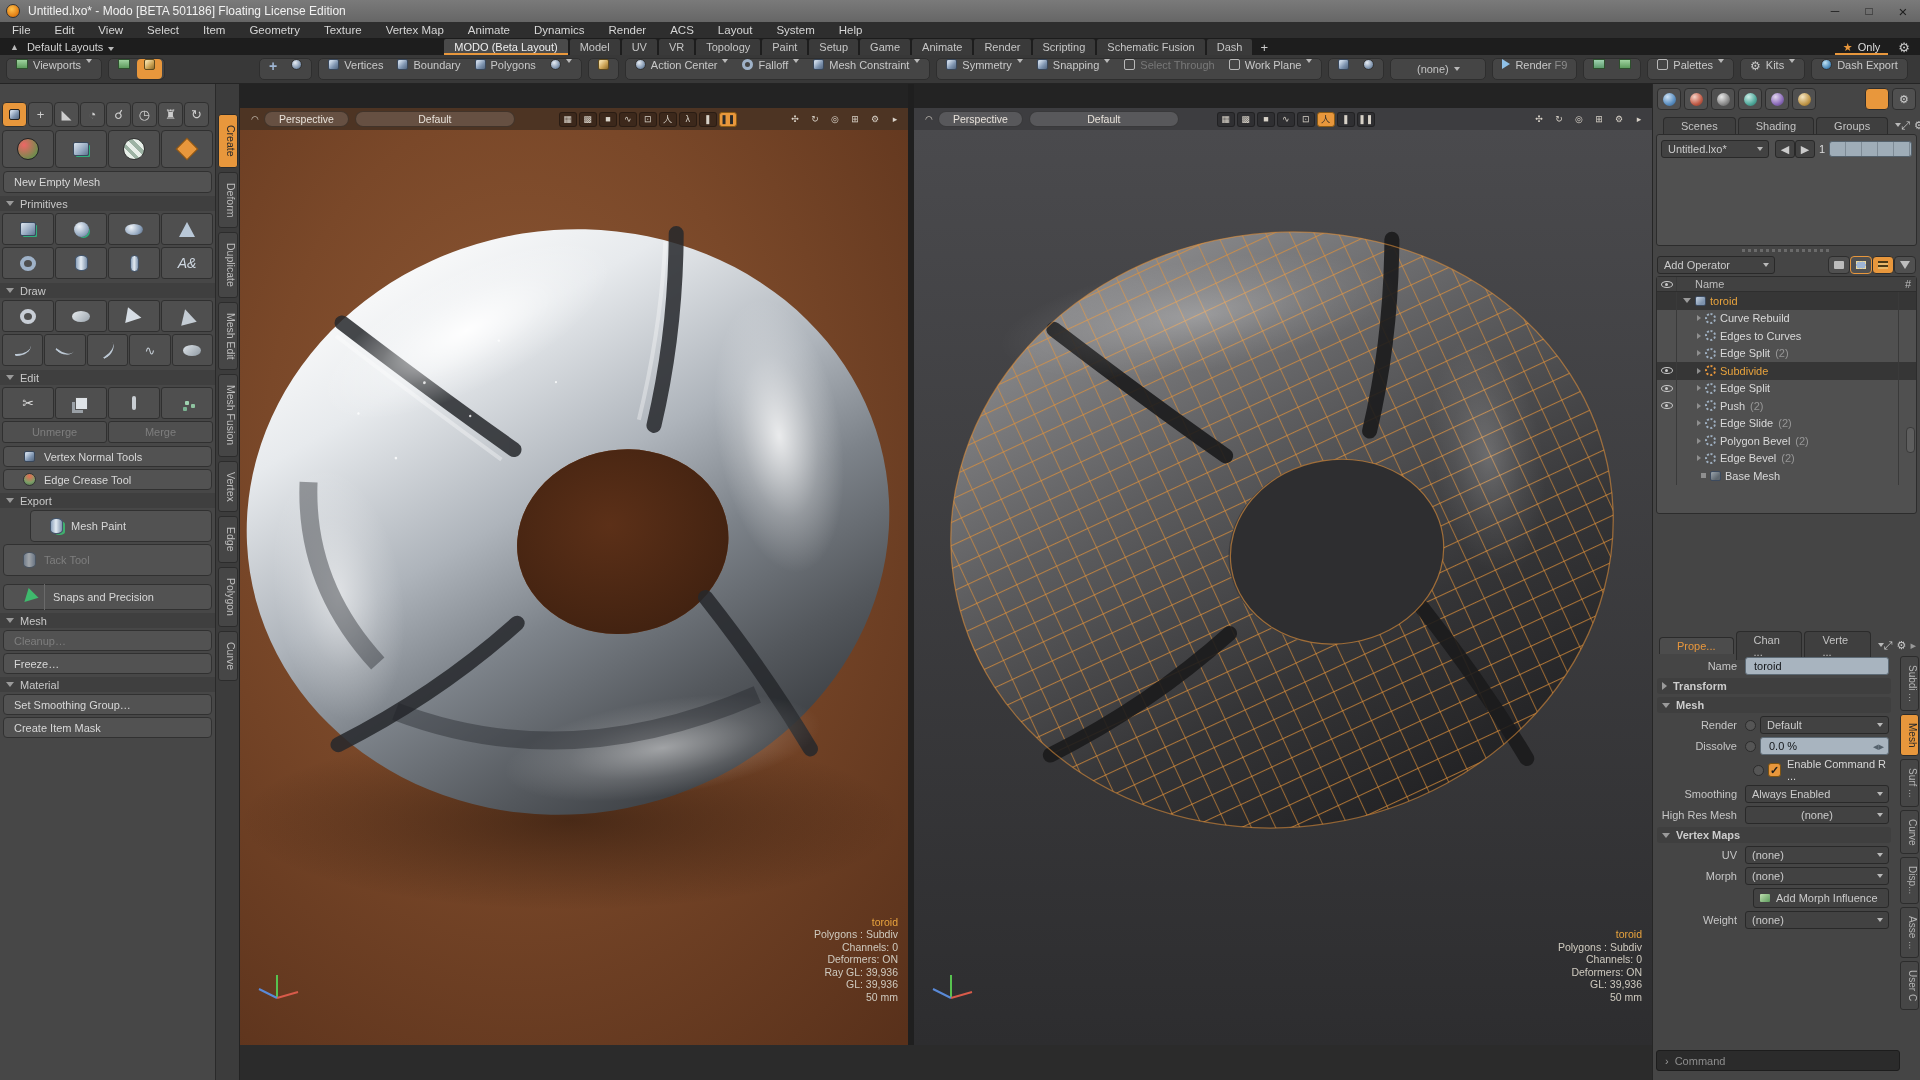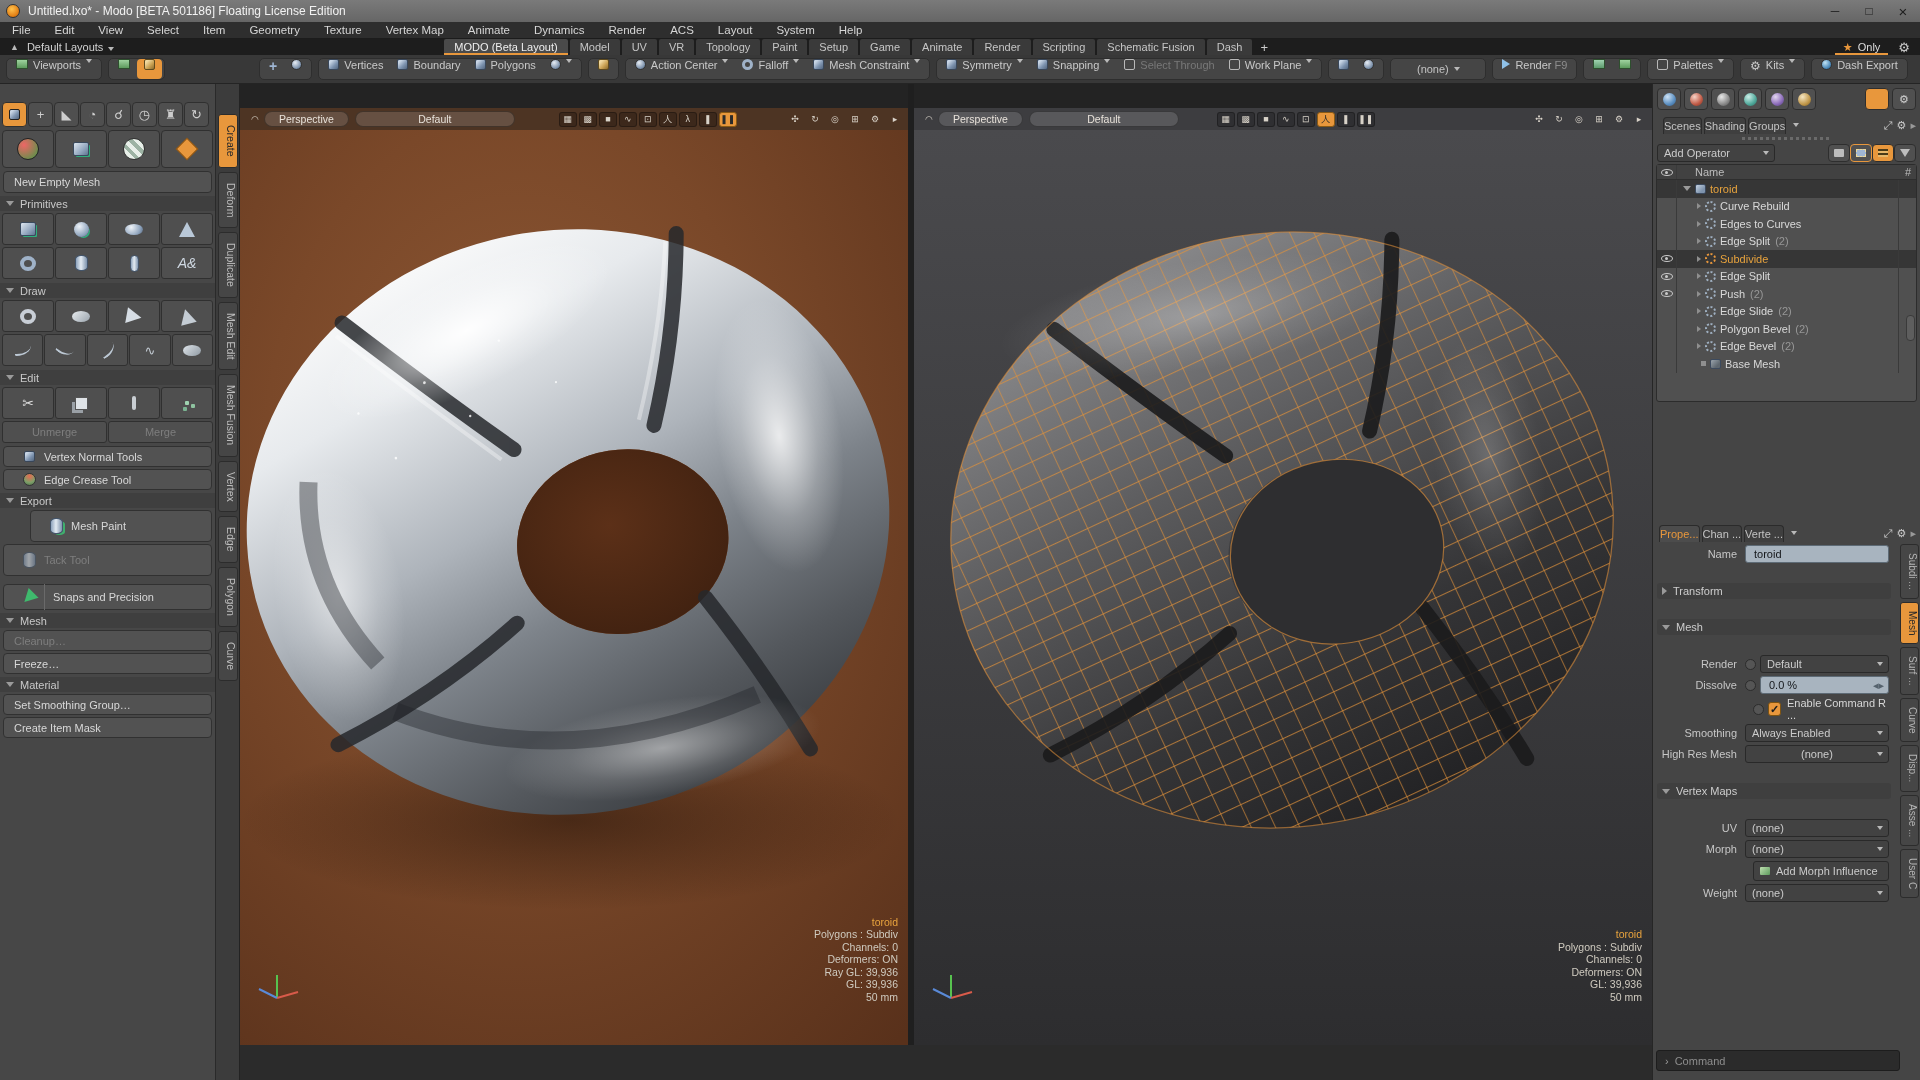--- a/index.html
+++ b/index.html
@@ -78,21 +78,21 @@
   .vp-info{position:absolute;right:10px;bottom:42px;text-align:right;color:#cfcabf;font-size:10.5px;line-height:12.5px;}
   .vp-info .itemname{color:var(--sel);}
   .scene{position:absolute;left:0;top:46px;}
 
   
   #rightcol{left:1652px;top:84px;width:268px;height:996px;background:#454545;border-left:1px solid #262626;}
   .rc-iconrow{display:flex;align-items:center;gap:3px;padding:4px 4px;}
   .rc-ico{width:24px;height:22px;border-radius:4px;background:#505050;border:1px solid #2e2e2e;display:flex;align-items:center;justify-content:center;}
   .orb{width:13px;height:13px;border-radius:50%;}
   .rc-tabs{display:flex;align-items:center;padding:2px 4px 0 10px;height:20px;}
-  .rc-tab{padding:2px 0;background:#3f3f3f;border:1px solid #2b2b2b;border-bottom:none;border-radius:4px 4px 0 0;color:#c3c3c3;margin-right:2px;font-size:11px;text-align:right;}
+  .rc-tab{padding:2px 17px;background:#3f3f3f;border:1px solid #2b2b2b;border-bottom:none;border-radius:4px 4px 0 0;color:#c3c3c3;margin-right:2px;font-size:11px;}
   .panelbox{margin:0 3px;background:#505050;border:1px solid #2c2c2c;border-radius:3px;}
   .dd{height:18px;background:#424242;border:1px solid #292929;border-radius:3px;color:#cbcbcb;display:flex;align-items:center;padding:0 6px;position:relative;}
   .dd .caret{position:absolute;right:5px;}
   .litefield{height:18px;background:#a8b4bf;border:1px solid #5d6a75;border-radius:3px;color:#14171a;display:flex;align-items:center;padding:0 8px;}
   .treehead{height:15px;background:#414141;border-bottom:1px solid #2e2e2e;display:flex;align-items:center;color:#bdbdbd;}
   .trow{height:17.5px;display:flex;align-items:center;position:relative;color:#d9d9d9;}
   .trow.sel{background:#363636;}
   .trow .lbl{margin-left:4px;}
   .trow.sel .lbl{color:var(--sel);}
   .tcount{color:#979797;margin-left:5px;}
@@ -102,21 +102,21 @@
   .gearico{width:11px;height:11px;border-radius:50%;border:2.5px dotted #9fb0c2;margin-left:4px;flex:none;}
   .gearico.orange{border-color:var(--accent);}
   .meshico{width:11px;height:10px;background:linear-gradient(135deg,#c6d3e2,#7e93ad 70%);border:1px solid #3c4a5e;border-radius:2px;margin-left:4px;flex:none;}
   .texp{width:0;height:0;flex:none;}
   .texp.d{border-left:4px solid transparent;border-right:4px solid transparent;border-top:5px solid #9a9a9a;}
   .texp.r{border-top:3.5px solid transparent;border-bottom:3.5px solid transparent;border-left:4.5px solid #8f8f8f;}
   .numcol{position:absolute;right:0;top:0;width:18px;height:100%;border-left:1px solid #3a3a3a;}
   .prow{display:flex;align-items:center;margin:3px 6px 3px 0;}
   .plabel{width:92px;text-align:right;color:#c6c6c6;padding-right:8px;flex:none;}
   .circtog{width:11px;height:11px;border-radius:50%;border:1px solid #2c2c2c;background:#555;margin-right:4px;flex:none;}
-  .psec{height:16px;background:#3f3f3f;border-radius:3px;margin:20px 4px;display:flex;align-items:center;padding:0 5px;color:#cdcdcd;}
+  .psec{height:16px;background:#3f3f3f;border-radius:3px;margin:3px 4px;display:flex;align-items:center;padding:0 5px;color:#cdcdcd;font-weight:bold;}
   .pv-tabs{position:absolute;right:0;top:22px;width:22px;}
   .pvtab{writing-mode:vertical-rl;display:block;margin:0 auto 3px auto;width:19px;text-align:center;padding:8px 0;background:#464646;border:1px solid #2c2c2c;border-radius:3px;color:#b5b5b5;font-size:10px;}
   .pvtab.active{background:var(--accent);color:#2a2a2a;}
   .checkbox{width:14px;height:14px;background:var(--accent);border:1px solid #7c5312;border-radius:3px;color:#1c1c1c;display:flex;align-items:center;justify-content:center;font-size:11px;font-weight:bold;margin-right:6px;}
 
   
   #bottombar{left:240px;top:1045px;width:1412px;height:35px;background:#2e2e2e;border-top:1px solid #1c1c1c;}
   .bb-inner{display:flex;align-items:center;height:22px;margin-top:2px;}
   .timebtn{display:flex;align-items:center;height:18px;background:#454545;border:1px solid #2b2b2b;border-radius:9px;padding:0 10px;color:#d0d0d0;}
   .clockico{width:11px;height:11px;border-radius:50%;border:2px solid #57c24f;position:relative;margin-right:5px;}
@@ -721,20 +721,32 @@
       <span class="rc-tab">Scenes</span>
       <span class="rc-tab">Shading</span>
       <span class="rc-tab">Groups</span>
       <span class="caret"></span>
       <span style="flex:1"></span>
       <span style="color:#c9c9c9;">⤢</span>
       <span style="color:#c9c9c9;margin:0 4px;">⚙</span>
       <span style="color:#9a9a9a;">▸</span>
     </div>
 
+    <div class="panelbox" style="height:112px;">
+      <div style="display:flex;align-items:center;padding:5px 4px;">
+        <span class="dd" style="width:108px;">
+            <span>Untitled.lxo*</span>
+            <span class="caret"></span>
+          </span>
+        <span class="dd" style="width:20px;justify-content:center;margin-left:6px;">◀</span>
+        <span class="dd" style="width:20px;justify-content:center;">▶</span>
+        <span style="margin:0 4px;color:#ddd;">1</span>
+        <span style="flex:1;height:16px;background:#9fadb8;border:1px solid #55626d;border-radius:3px;background-image:repeating-linear-gradient(90deg,transparent 0 15px,#7e8b96 15px 16px);"></span>
+      </div>
+    </div>
 
     <div style="height:8px;display:flex;align-items:center;justify-content:center;">
       <span style="width:90px;height:3px;background:repeating-linear-gradient(90deg,#6a6a6a 0 3px,transparent 3px 6px);"></span>
     </div>
 
     <div style="display:flex;align-items:center;padding:2px 4px;">
       <span class="dd" style="width:118px;">
           <span>Add Operator</span>
           <span class="caret"></span>
         </span>

